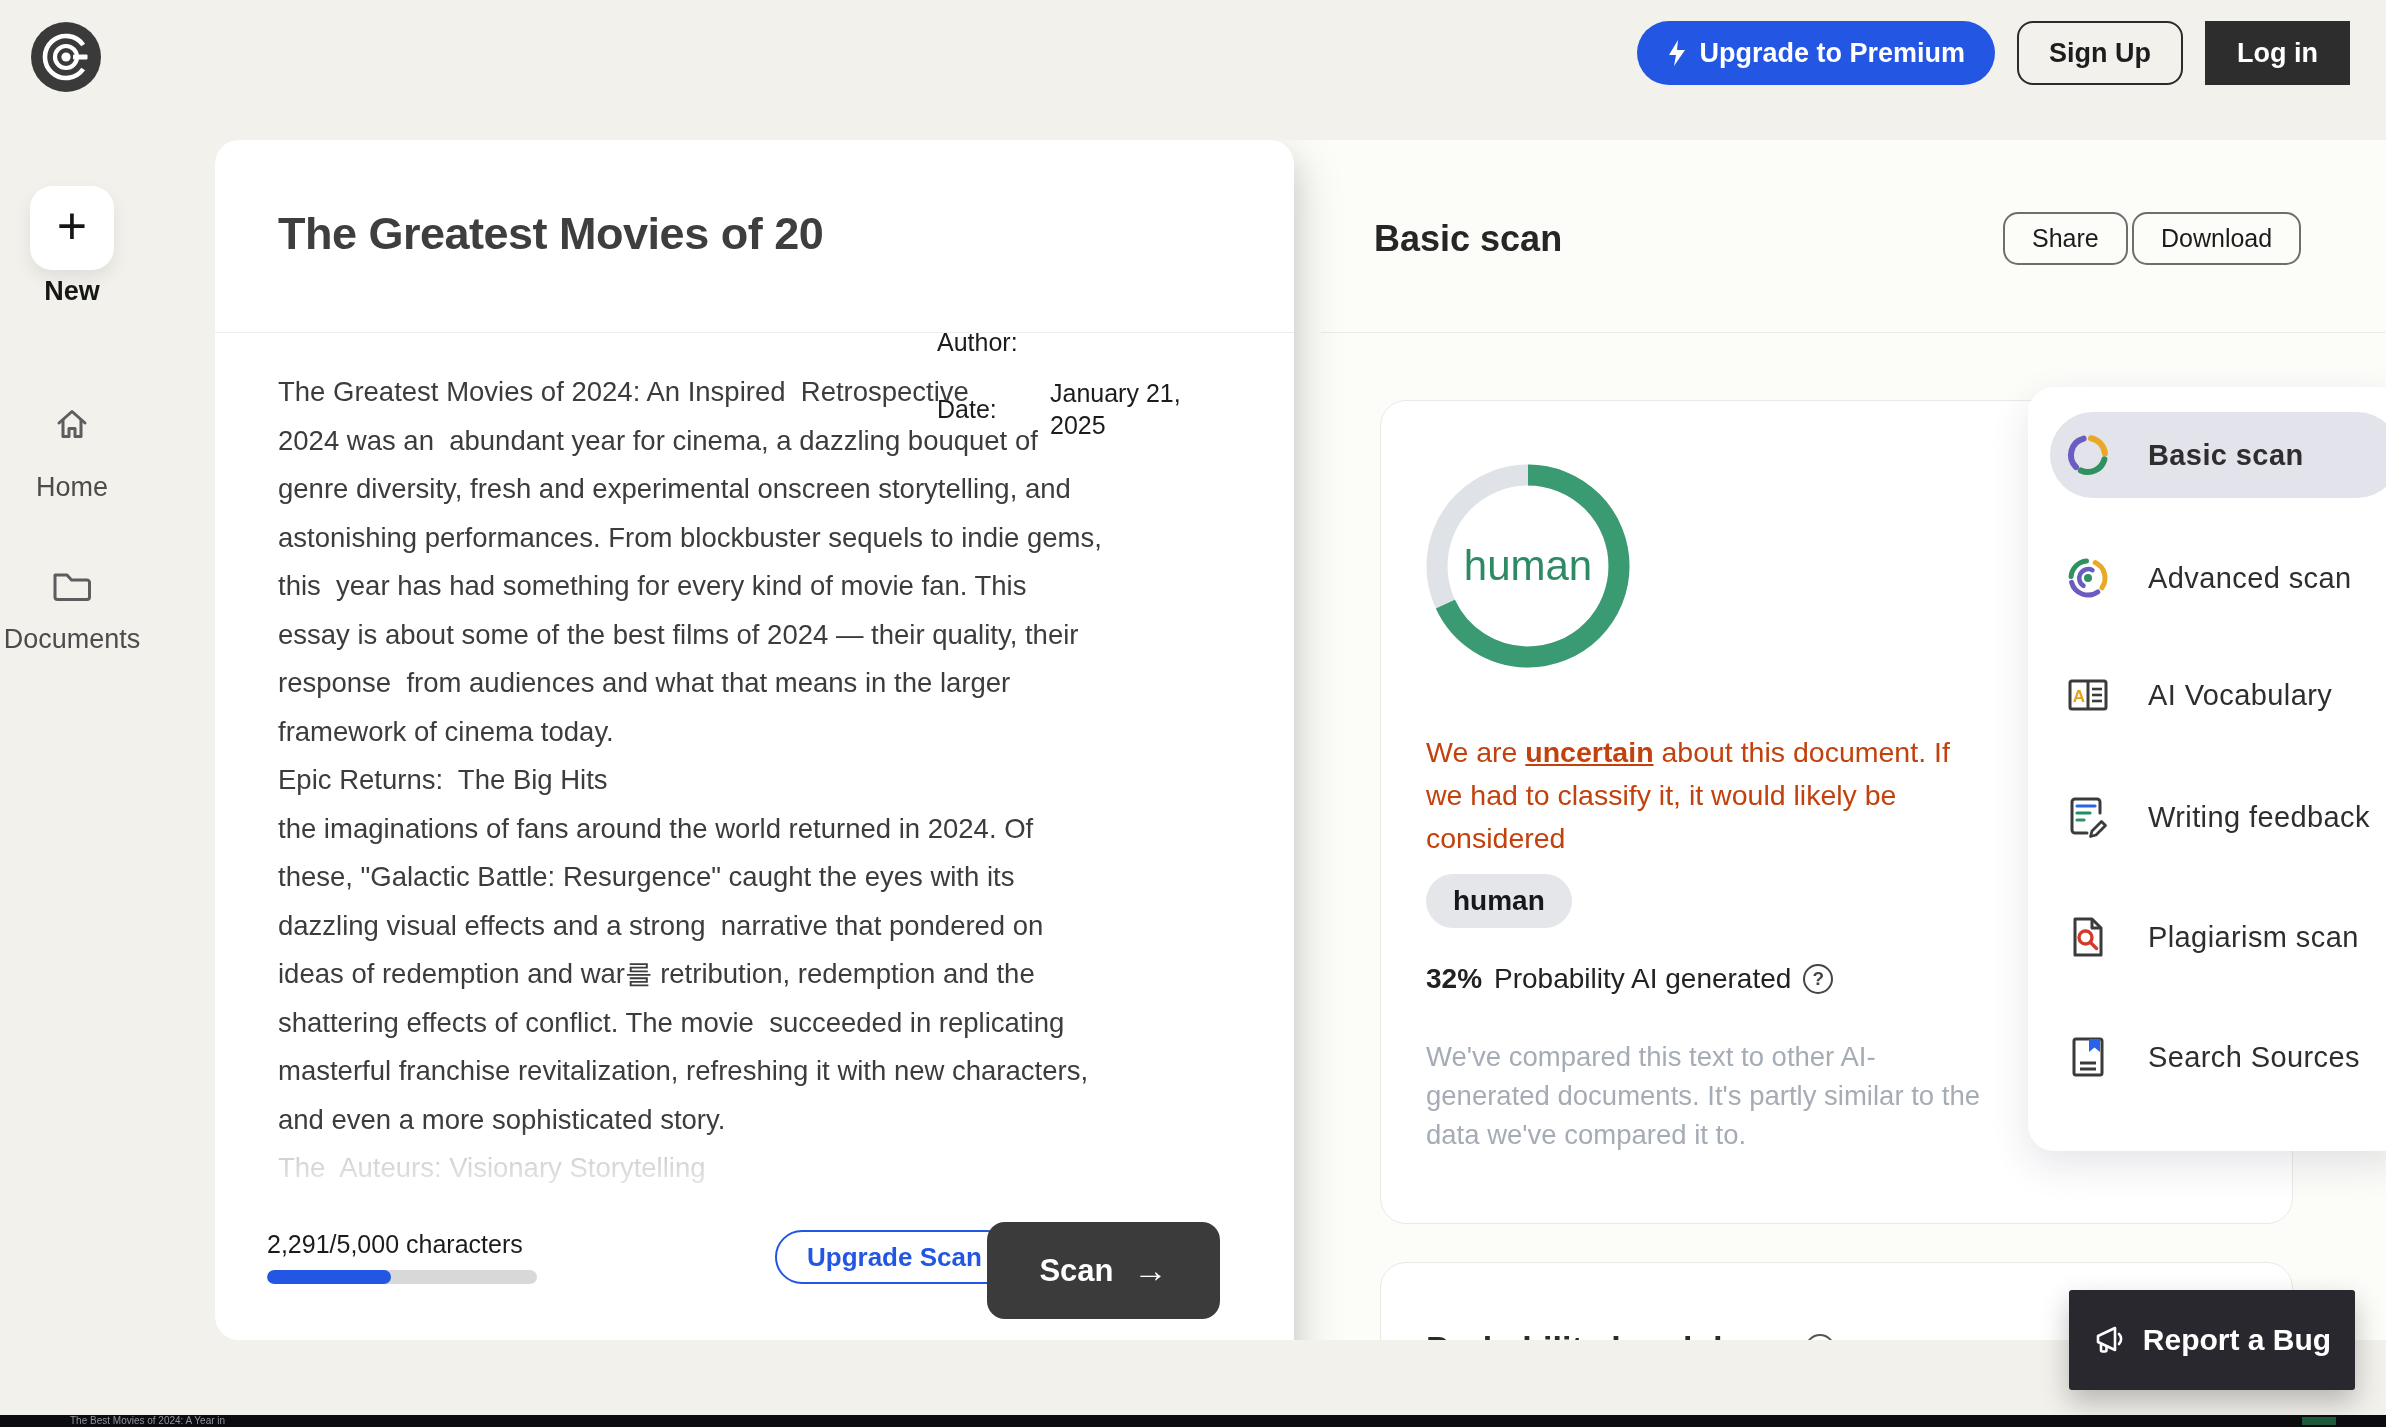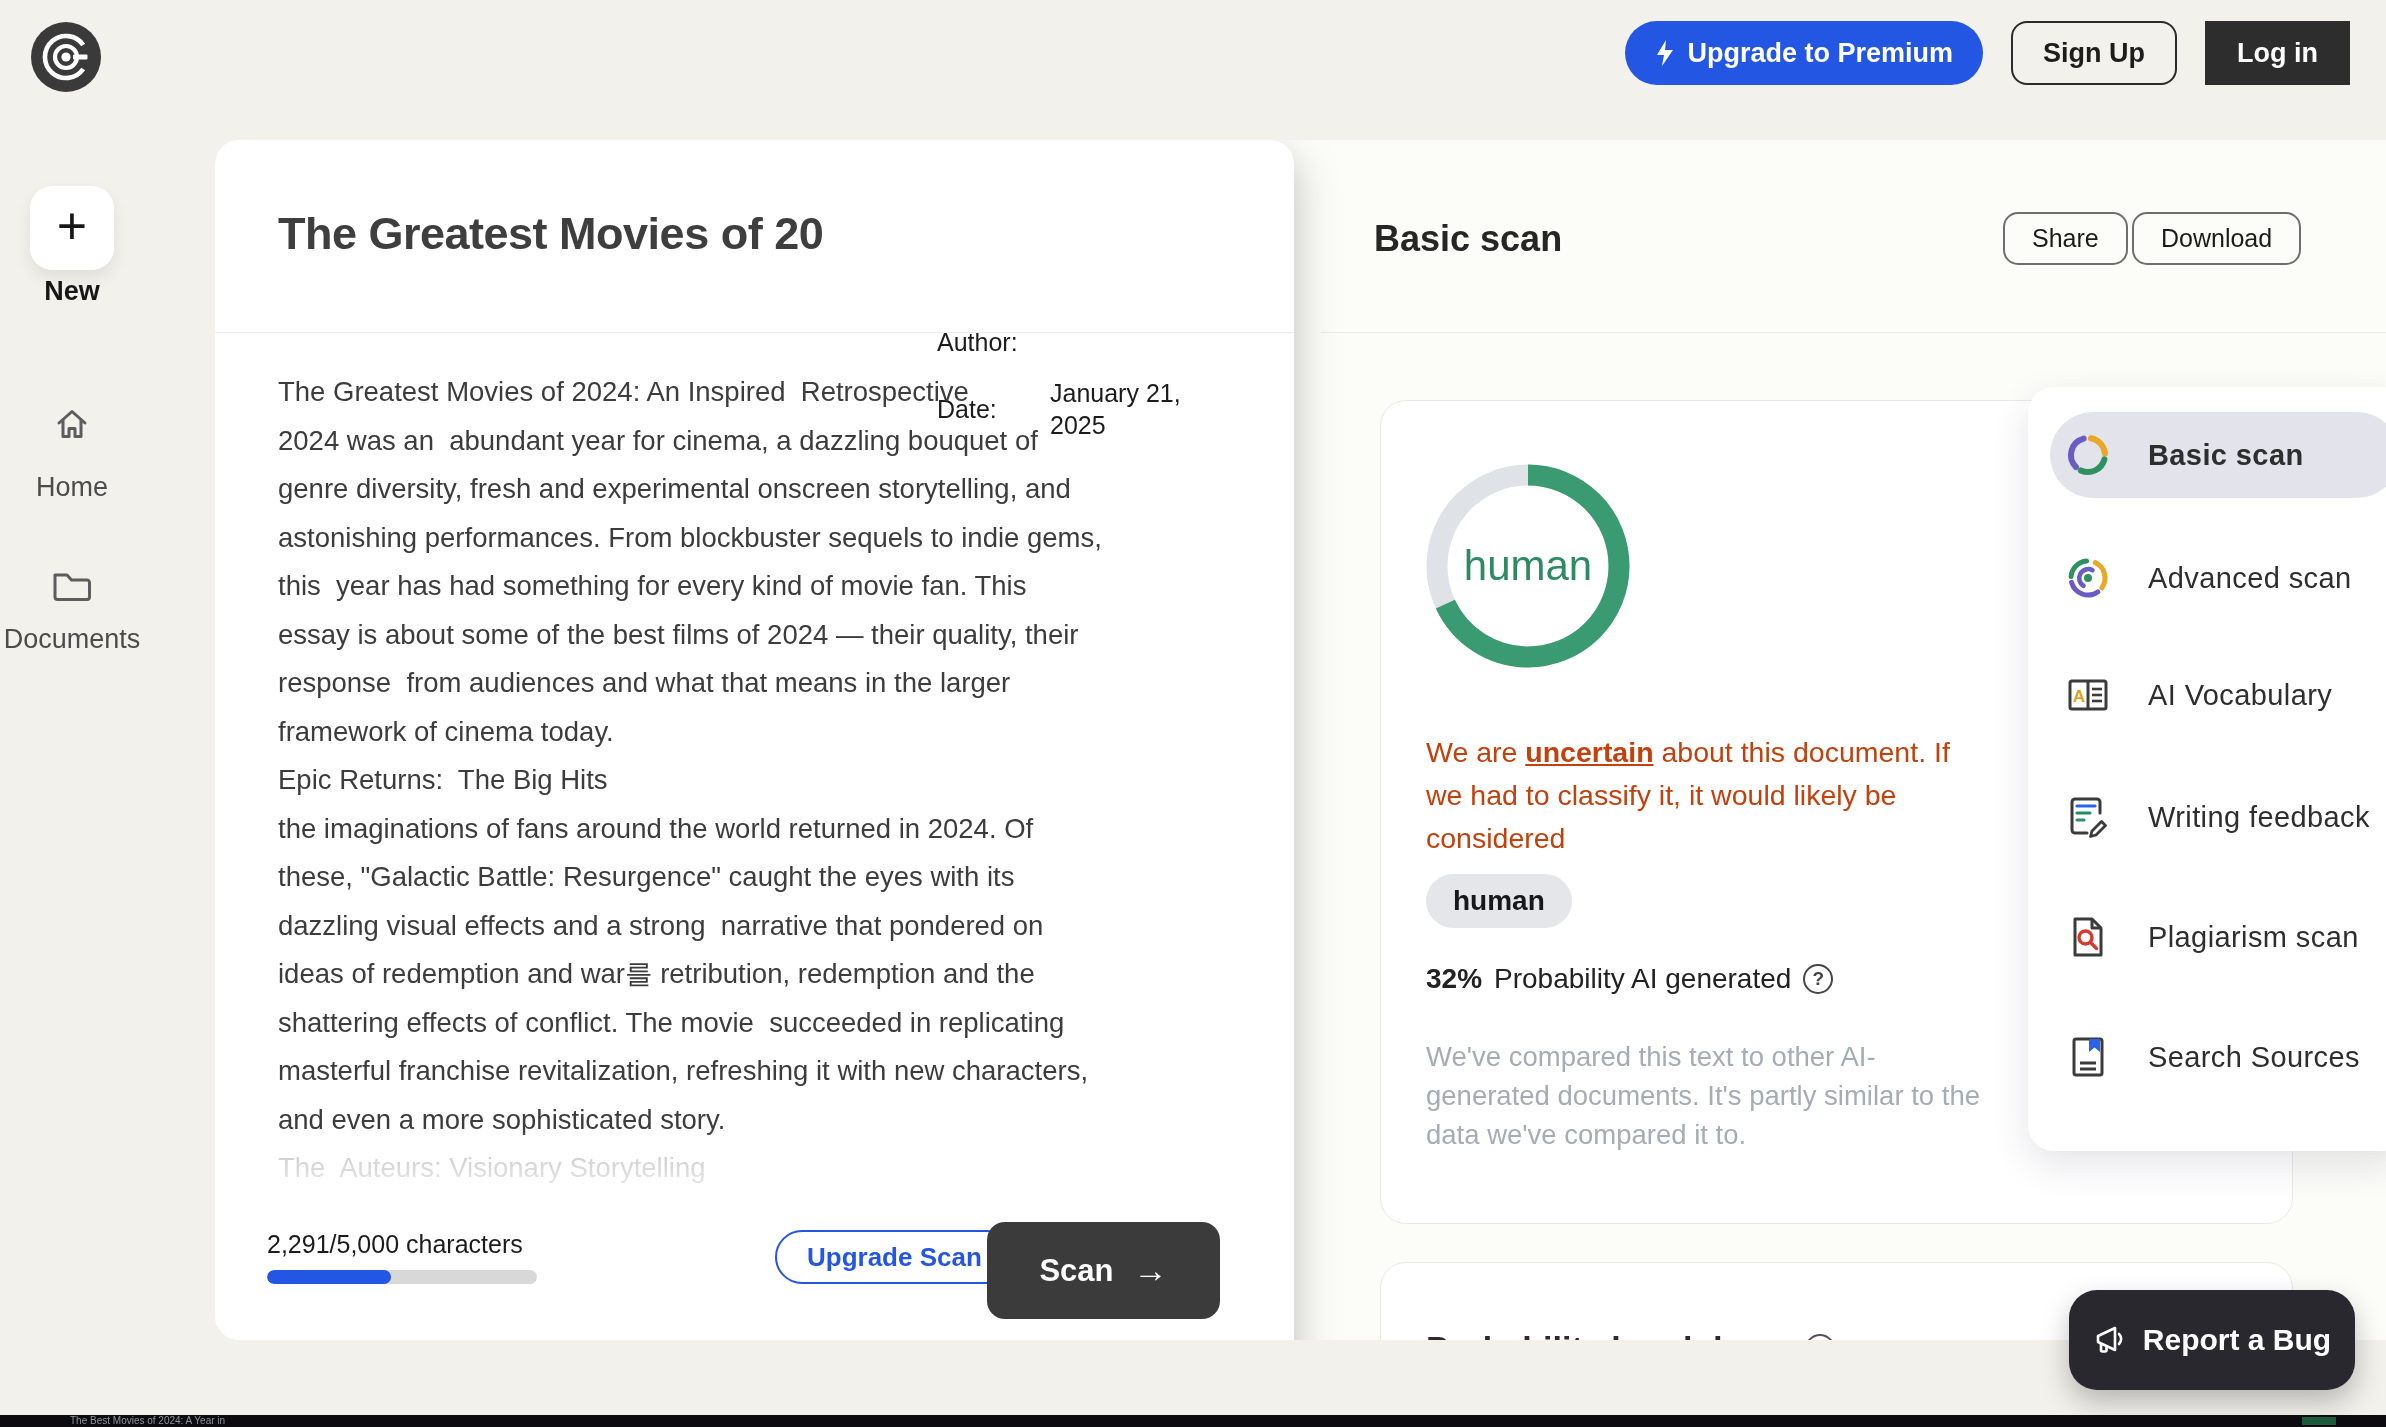--- a/index.html
+++ b/index.html
@@ -6,21 +6,21 @@
   html,body { width:2386px; height:1427px; }
   body {
     position:relative; overflow:hidden;
     background:#f2f1ec;
     font-family:"Liberation Sans", sans-serif;
     color:#2b2b2b;
   }
   .abs { position:absolute; }
 
   
-  .hdr-buttons { position:absolute; top:21px; right:36px; display:flex; gap:28px; height:64px; }
+  .hdr-buttons { position:absolute; top:21px; right:36px; display:flex; gap:22px; height:64px; }
   .btn-upgrade { display:flex; align-items:center; gap:12px; background:#2456e4; color:#fff;
     border:none; border-radius:32px; padding:0 30px; font-size:27px; font-weight:700; cursor:pointer;
     font-family:inherit; }
   .btn-signup { background:transparent; border:2.5px solid #2b2b2b; border-radius:16px; padding:0 30px;
     font-size:27px; font-weight:600; color:#1d1d1d; cursor:pointer; font-family:inherit; }
   .btn-login { background:#2d2d2d; border:none; border-radius:0; padding:0 32px;
     font-size:27px; font-weight:600; color:#fff; cursor:pointer; font-family:inherit; }
 
   
   .new-btn { position:absolute; left:30px; top:186px; width:84px; height:84px; background:#fff;
@@ -97,21 +97,21 @@
   .menu-card { position:absolute; left:1813px; top:247px; width:380px; height:764px; background:#fff;
     border-radius:26px; box-shadow:0 14px 38px rgba(40,40,70,.12); }
   .menu-item { position:absolute; left:22px; width:350px; height:86px; display:flex;
     align-items:center; gap:36px; padding-left:14px; cursor:pointer; border-radius:43px; }
   .menu-item.active { background:#e3e3ec; }
   .menu-item .mi-label { font-size:29px; color:#2e2e2e; font-weight:500; letter-spacing:0.4px;
     white-space:nowrap; }
 
   
   .report-bug { position:absolute; left:2069px; top:1290px; width:286px; height:100px;
-    background:#29282f; border:none; border-radius:28px; color:#fff; font-size:30px; font-weight:700;
+    background:#29282f; border:none; border-radius:3px; color:#fff; font-size:30px; font-weight:700;
     display:flex; align-items:center; justify-content:center; gap:16px; cursor:pointer;
     box-shadow:0 12px 28px rgba(0,0,0,.25); font-family:inherit; }
   .bottom-bar { position:absolute; left:0; bottom:0; width:2386px; height:12px; background:#0c0c10;
     overflow:hidden; }
   .bottom-bar span { position:absolute; left:70px; top:0; font-size:10px; color:#8f93a0;
     white-space:nowrap; }
   .bottom-bar .sliver { position:absolute; right:50px; top:2px; width:34px; height:8px; background:#1d5a3c; }
 </style>
 </head>
 <body>

